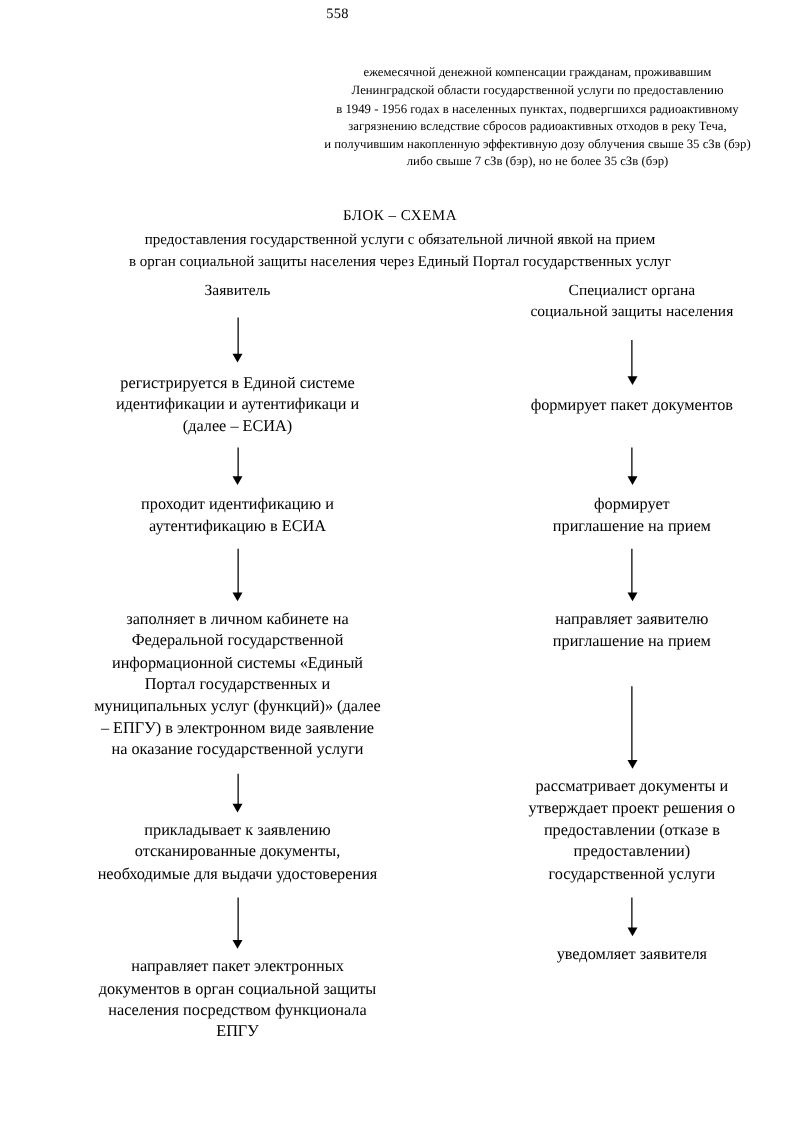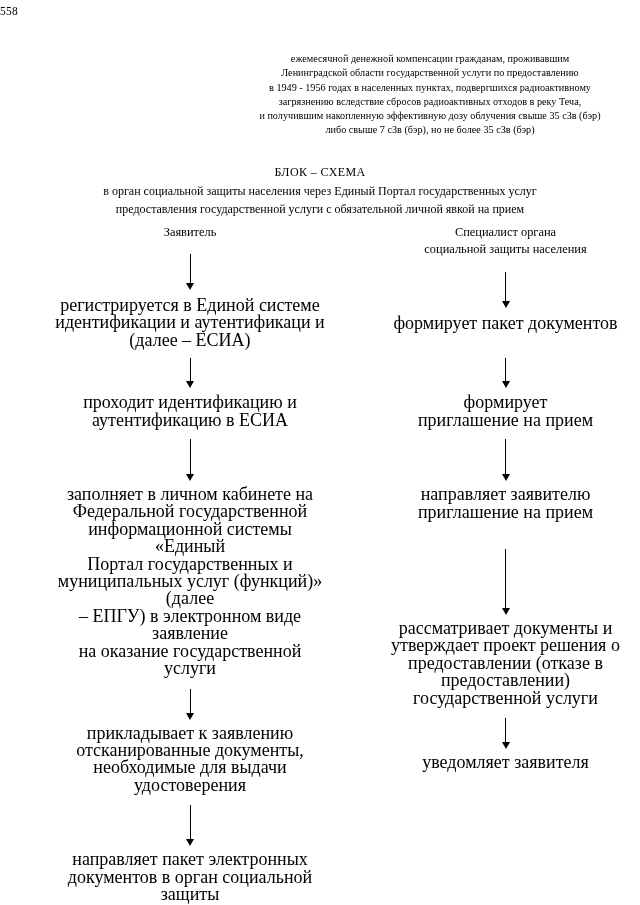--- a/index.html
+++ b/index.html
@@ -22,20 +22,21 @@
     width: 640px;
     height: 905px;
   }
 
   
   .page-number {
     position: absolute;
     top: 5px;
     left: 0;
     width: 540px;
+    text-align: center;
     font-size: 11.5px;
     letter-spacing: 0.3px;
   }
 
   
   .preamble {
     position: absolute;
     top: 52px;
     left: 232px;
     width: 396px;
@@ -69,21 +70,21 @@
 
   .col-head {
     text-align: center;
     font-size: 12.4px;
     line-height: 17px;
   }
 
   
   .node {
     text-align: center;
-    font-size: 18px;
+    font-size: 13px;
     line-height: 17.4px;
     white-space: pre-line;
   }
 
   
   .arrow {
     position: relative;
     margin: 0 auto;
     width: 9px;
   }
@@ -114,22 +115,22 @@
     <div>ежемесячной денежной компенсации  гражданам, проживавшим</div>
     <div>Ленинградской области государственной услуги  по  предоставлению</div>
     <div>в 1949 - 1956 годах  в населенных пунктах, подвергшихся радиоактивному</div>
     <div>загрязнению вследствие сбросов радиоактивных отходов в реку Теча,</div>
     <div>и получившим накопленную эффективную дозу облучения  свыше 35 сЗв (бэр)</div>
     <div>либо свыше 7 сЗв (бэр), но не более 35 сЗв (бэр)</div>
   </div>
 
   <div class="title-block">
     <div class="main-title">БЛОК – СХЕМА</div>
+    <div>предоставления государственной услуги  с обязательной личной явкой на прием</div>
     <div>в орган социальной защиты населения через Единый Портал государственных услуг</div>
-    <div>предоставления государственной услуги  с обязательной личной явкой на прием</div>
   </div>
 
   <div class="col col-left">
 
     <div class="col-head">Заявитель</div>
 
     <div class="arrow" style="margin-top:13px;">
       <span class="shaft" style="height:30px;"></span>
         <span class="head"></span>
     </div>

